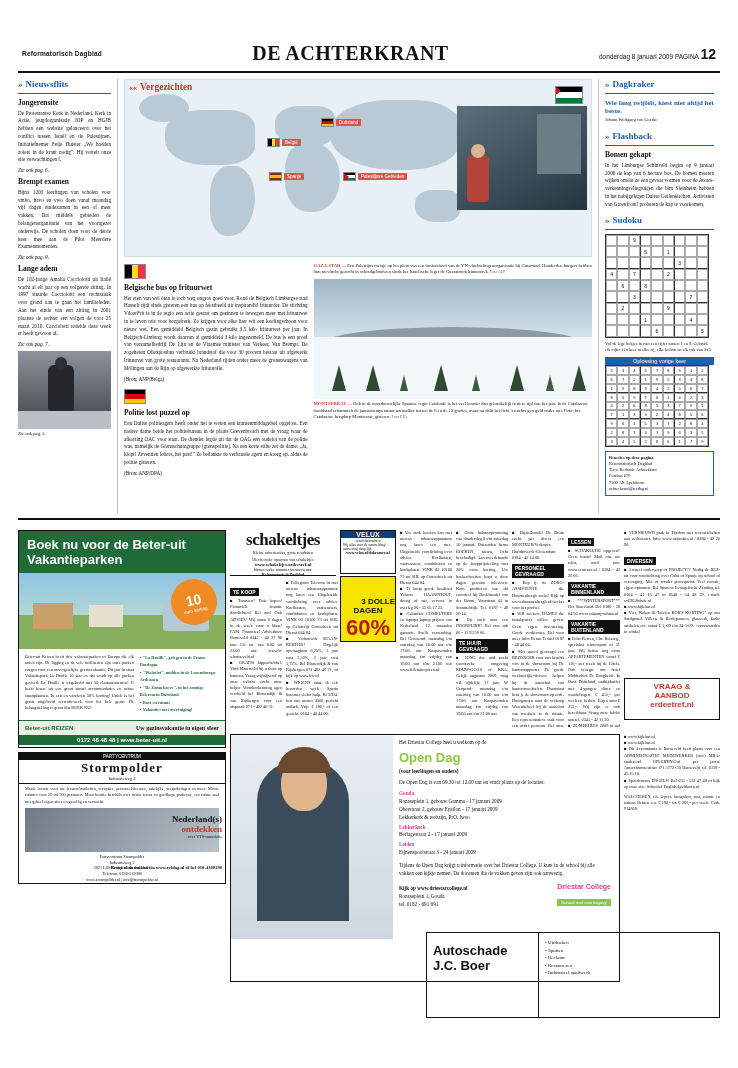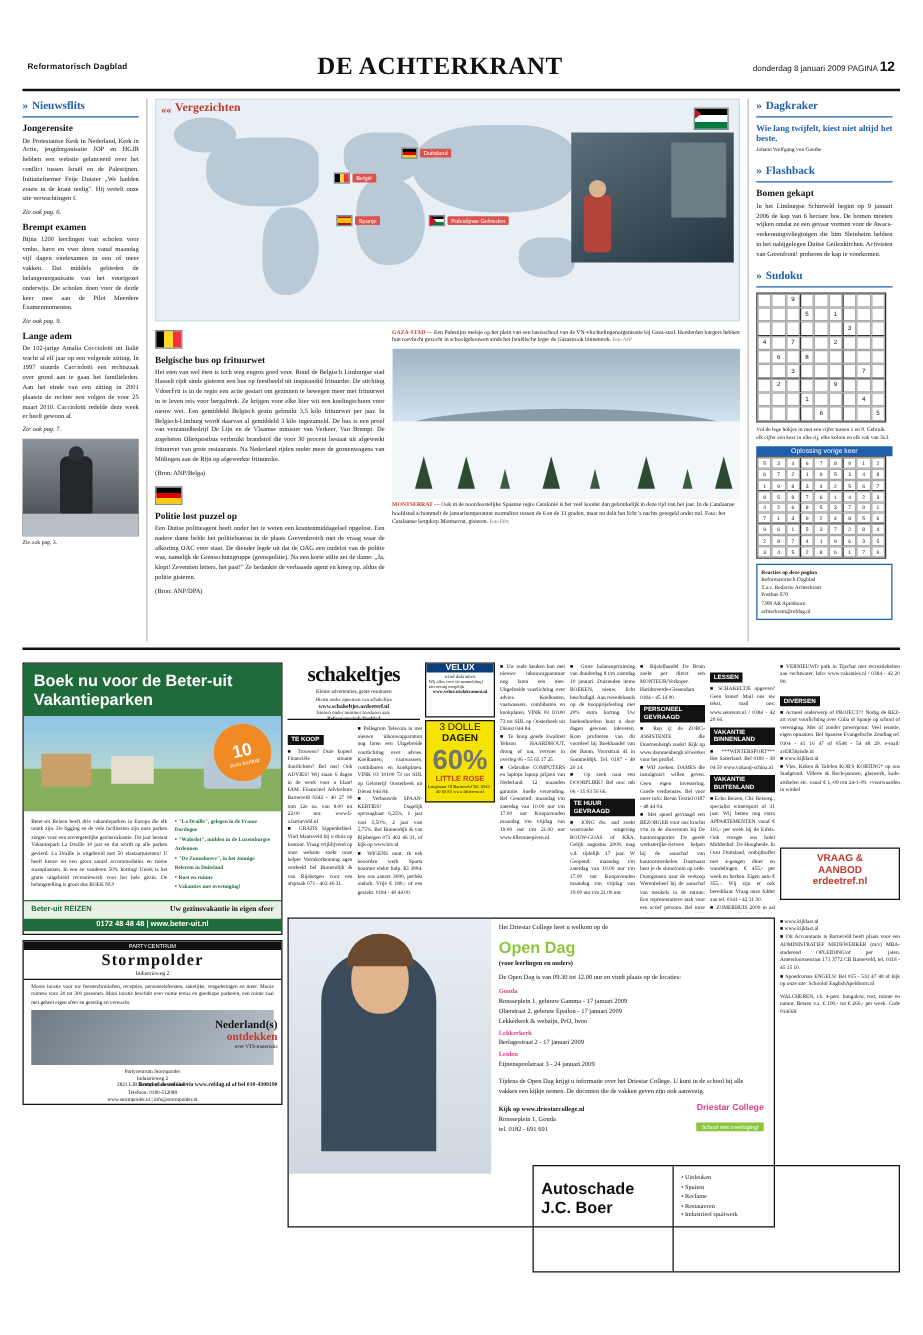--- a/index.html
+++ b/index.html
@@ -17,21 +17,21 @@
   
   .newspaper {
     position:absolute; left:18px; top:42px; width:702px; height:478px;
     border-bottom: 2px solid #111;
   }
   .masthead { display:flex; align-items:center; justify-content:space-between;
     padding: 0 4px 6px 4px; border-bottom: 2px solid #111; }
   .mast-left { font-size:6.5px; font-weight:bold; letter-spacing:.2px; font-family:"Liberation Sans",sans-serif; }
   .mast-title { font-size:20px; font-weight:bold; letter-spacing:.5px; font-family:"Liberation Serif",serif; }
   .mast-right { font-size:6.5px; font-family:"Liberation Sans",sans-serif; }
-  .mast-right .pg { font-size:11px; font-weight:bold; }
+  .mast-right .pg { font-size:14px; font-weight:bold; }
 
   .cols { display:flex; margin-top:6px; height:434px; }
   .col-left { width:100px; padding-right:6px; border-right:1px solid #bbb; }
   .col-mid { width:480px; padding:0 6px; }
   .col-right { width:116px; padding-left:6px; border-left:1px solid #bbb; }
 
   .sect-head { display:flex; align-items:center; gap:3px; margin-bottom:4px; }
   .sect-mark { color:#1f5fae; font-size:9px; font-weight:bold; }
   .sect-name { font-size:9px; font-weight:bold; color:#1f5fae; font-family:"Liberation Serif",serif; }
   .sect-rule { border-bottom:1px solid #1f5fae; margin-bottom:4px; }
@@ -528,23 +528,23 @@
       <div class="class-col">■ <span>Trouwen? Duie kopen! Financiële situatie doorlichten? Bel ons! Ook ADVIES! Wij staan 6 dagen in de week voor u klaar! FAM. Financieel Adviesburo Barneveld 0342 - 40 27 90 tom 12e na. van 8.00 tot 22.00 uur. www.b-a.barneveld.nl</span></div>
       <div class="class-col">■ <span>GRATIS kippenhebbel. Vind Maarsveld bij u thuis op kantoor. Vraag vrijblijvend op onze website zoekt onze helper Vormkorkenning agen verdeeld bel Binnendijk &amp; van Rijsbergen voor een afspraak 071 - 402 46 31.</span></div>
     </div>
     <div class="ad-noborder" style="left:268px;top:50px;width:52px;height:150px;">
       <div class="class-col">■ <span>Pellegrom Telecom in met nieuwe inbouwapparatuur nog laren een Uitgebreide voorlichting over advies. Koelkasten, vaatwassers, combiburen en kookplaten. VINK 03 10100 73 tot SIJL op Geloterijf Oosterbeek uit Dienst 044 84.</span></div>
       <div class="class-col">■ <span>Verbouwde SPAAN-KERTIES! Dagelijk opvraagbaar 6,25%, 1 jaar vast 5,50%, 2 jaar vast 5,75%. Bel Binnendijk &amp; van Rijsbergen 071 402 46 31, of kijk op www.biv.nl</span></div>
       <div class="class-col">■ <span>WIGENS onut. tk eek beoordeu werk Sparta houtmet elektr hulp. Kl 3994. ken ons aanzet 3000, perfekt ondark. Vrije € 180,- of een geziekt. 0184 - 40 44 00.</span></div>
     </div>
 
     <div class="ad dolle" style="left:322px;top:46px;width:56px;height:66px;">
-      <div style="text-align:center;font-family:'Liberation Sans',sans-serif;font-weight:normal;font-size:8px;margin-top:0;">3 DOLLE</div>
+      <div style="text-align:right;font-family:'Liberation Sans',sans-serif;font-weight:bold;font-size:8px;margin-top:20px;">3 DOLLE</div>
       <div style="text-align:center;font-family:'Liberation Sans',sans-serif;font-weight:bold;font-size:8px;">DAGEN</div>
-      <div class="pct" style="text-align:center;color:#737373;">60%</div>
+      <div class="pct" style="text-align:center;color:#b91c1c;">60%</div>
       <div style="text-align:center;font-size:6px;font-family:'Liberation Sans',sans-serif;font-weight:bold;color:#c0392b;">LITTLE ROSE</div>
       <div style="text-align:center;font-size:3.6px;">Langstraat 19 Barneveld Tel. 0342 - 40 60 83 www.littlerose.nl</div>
     </div>
 
     <div class="ad" style="left:322px;top:0;width:56px;height:44px;">
       <div style="background:#0b3d7a;color:#fff;text-align:center;font-family:'Liberation Sans',sans-serif;font-size:7px;font-weight:bold;">VELUX</div>
       <div style="font-size:4px;text-align:center;">wind dakramen</div>
       <div style="font-size:3.6px;padding:0 2px;">Wij alles voor de aanmelding! uitvoering mogelijk</div>
       <div style="font-size:3.8px;text-align:center;font-weight:bold;">www.velux.nl/dakramen.nl</div>
     </div>

